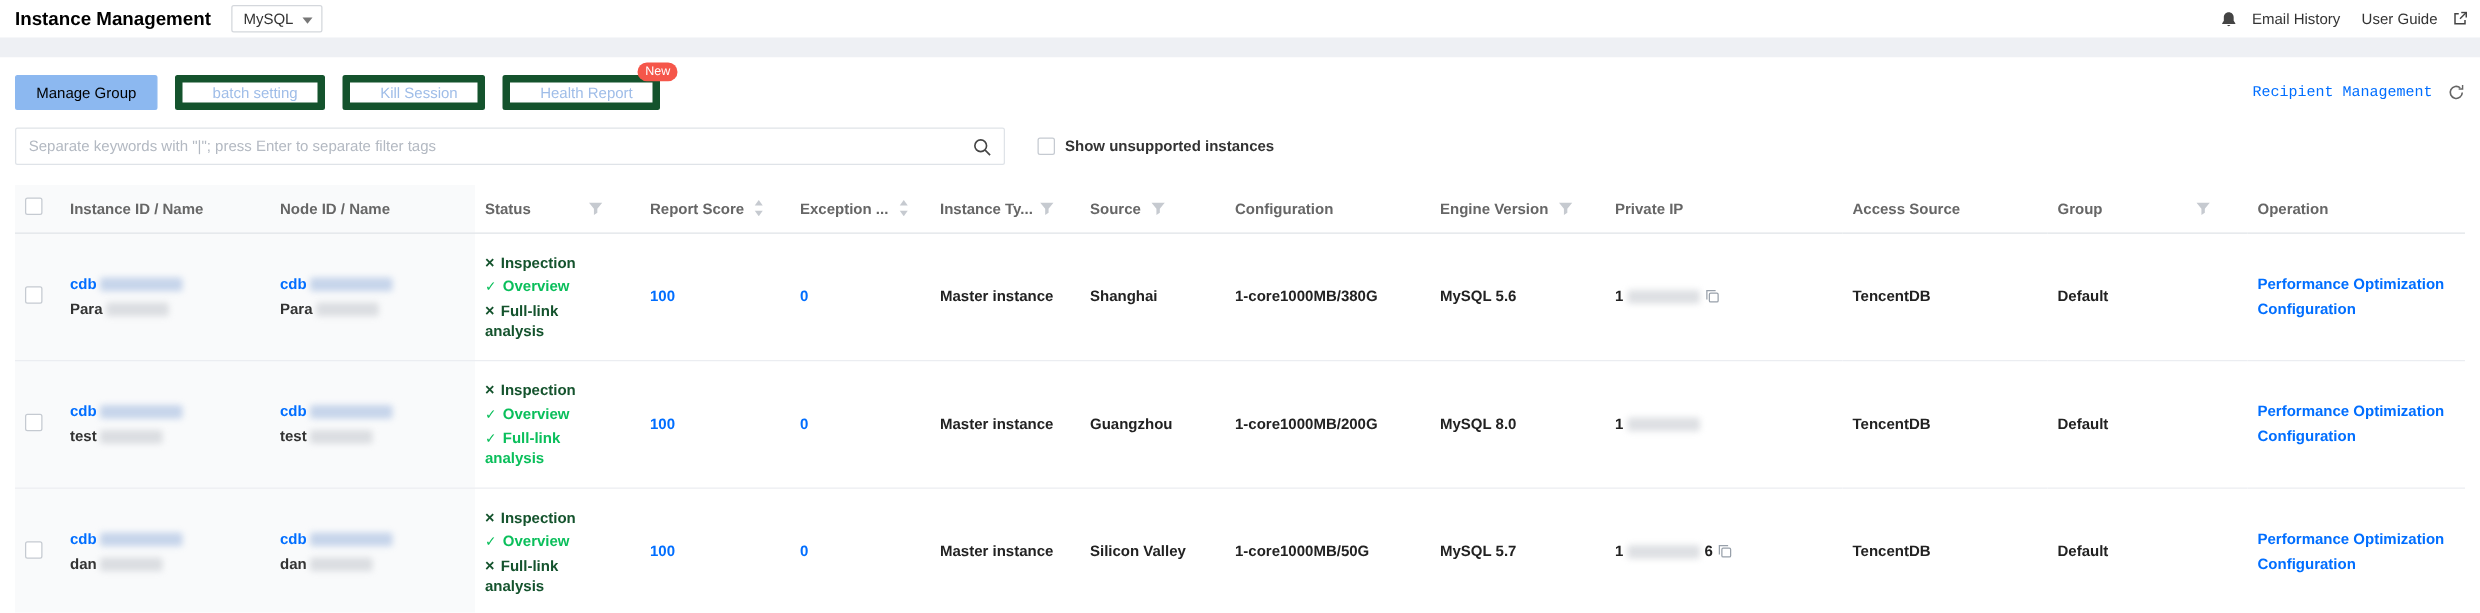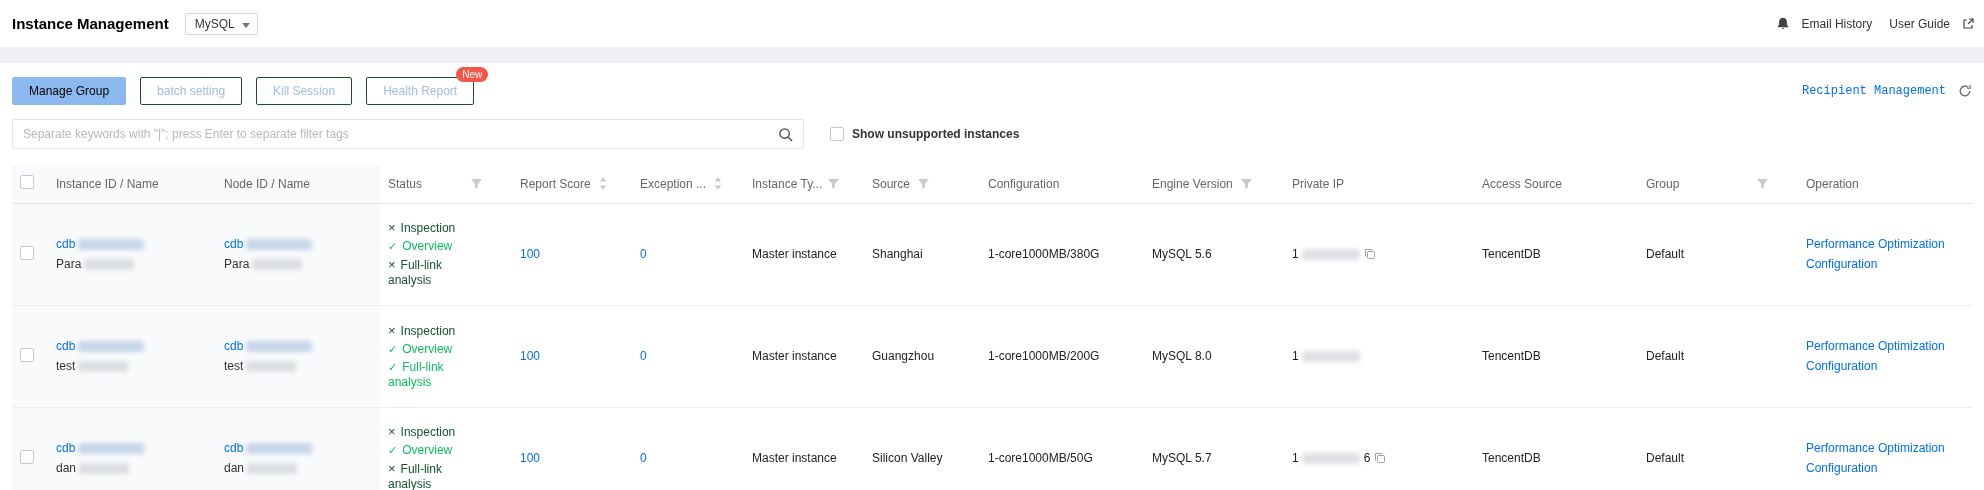--- a/index.html
+++ b/index.html
@@ -1,61 +1,61 @@
 <!DOCTYPE html>
 <html><head>
 <meta charset="utf-8">
 <style>
   * { box-sizing: border-box; margin: 0; padding: 0; }
   html,body { width:1984px; height:490px; overflow:hidden; background:#fff;
     font-family:"Liberation Sans","DejaVu Sans",sans-serif; font-size:12px; color:#333; }
   a { text-decoration:none; cursor:pointer; }
 
   
-  .topbar { height:47px; background:#fff; display:flex; align-items:center; padding:0 10px 0 12px; }
+  .topbar { height:30px; background:#fff; display:flex; align-items:center; padding:0 10px 0 12px; }
   .page-title { font-size:15px; font-weight:700; color:#000; }
   .engine-select { margin-left:16px; height:22px; border:1px solid #d4d7dc; border-radius:2px;
     padding:0 22px 0 9px; display:flex; align-items:center; position:relative; cursor:pointer; color:#333; background:#fff; }
   .caret-down { position:absolute; right:7px; top:9px; width:0; height:0;
     border-left:4px solid transparent; border-right:4px solid transparent; border-top:5px solid #777; }
   .topbar-right { margin-left:auto; display:flex; align-items:center; gap:7px; color:#333; white-space:nowrap; }
   .topbar-right .navlink { color:#333; padding:0 5px; }
   .icon-btn { display:inline-flex; align-items:center; cursor:pointer; }
 
   
   .strip { height:16px; background:#eef0f4; }
 
   
   .panel { background:#fff; padding:14px 12px 0 12px; }
 
   .toolbar { display:flex; align-items:center; }
   .btn { height:28px; padding:0 16px; font-size:12px; border-radius:2px; cursor:pointer;
     display:inline-flex; align-items:center; background:#fff; }
   .btn-primary { background:#8cb8f0; border:1px solid #8cb8f0; color:#000000; }
-  .btn-ghost { border:1px solid #14532d; color:#9fbde8; }
+  .btn-ghost { border:6px solid #14532d; color:#9fbde8;padding-left:24px; }
   .btn + .btn-wrap, .btn + .btn, .btn-wrap + .btn { margin-left:14px; }
   .btn-wrap { position:relative; display:inline-flex; }
   .badge-new { position:absolute; top:-10px; right:-14px; background:#f5564a; color:#fff;
     font-size:10px; line-height:15px; padding:0 6px; border-radius:8px; }
   .toolbar-right { margin-left:auto; display:flex; align-items:center; gap:12px;font-family:Liberation Mono, monospace; }
   .blue-link { color:#006eff; }
 
   
   .search-row { margin-top:14px; display:flex; align-items:center; }
   .search-box { width:792px; height:30px; border:1px solid #dfe3e8; border-radius:2px;
     display:flex; align-items:center; padding:0 10px; background:#fff; }
   .search-box input { border:none; outline:none; flex:1; font-size:12px; color:#333; background:transparent; }
   .search-box input::placeholder { color:#b3b9c2; }
   .chk-wrap { margin-left:26px; display:flex; align-items:center; gap:8px;font-weight:bold; }
   .cb { width:14px; height:14px; border:1px solid #c5cad1; border-radius:2px; background:#fff;
     display:inline-block; cursor:pointer; flex:none; }
 
   
   table { border-collapse:collapse; table-layout:fixed; width:1960px; margin-top:16px; }
-  th, td { text-align:left; vertical-align:middle; padding:8px 8px; font-weight:400; }
+  th, td { text-align:left; vertical-align:middle; padding:8px 8px; font-weight:700; }
   thead th { height:38px; color:#666; border-bottom:1px solid #e0e3e8; white-space:nowrap; }
   tbody td { height:102px; border-bottom:1px solid #ebedf1; color:#222; }
   .fixed { background:#f9fafb; }
   .th-inner { display:flex; align-items:center; }
   .ml6 { margin-left:6px; } .ml8 { margin-left:8px; }
   .push { margin-left:auto; margin-right:22px; }
   .icon-click { cursor:pointer; display:inline-flex; align-items:center; }
 
   .two-line div { line-height:16px; }
   .two-line div + div { margin-top:4px; }

